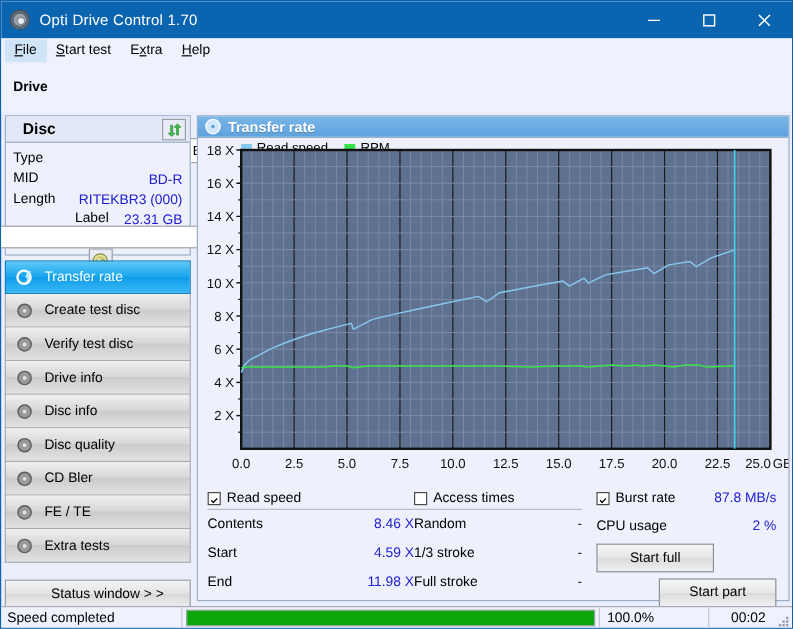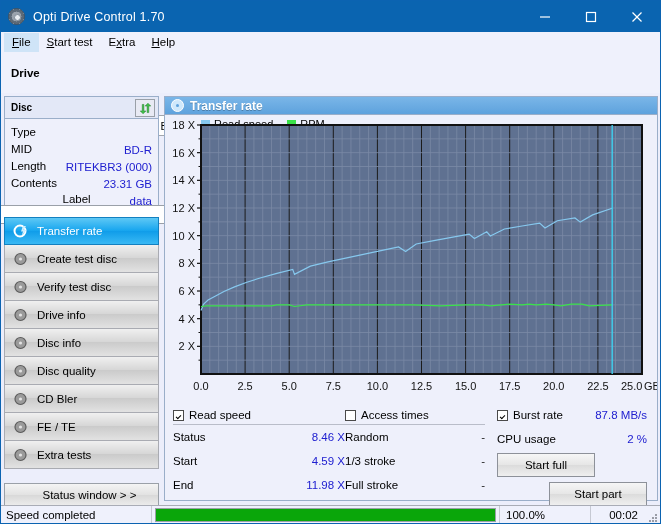--- a/index.html
+++ b/index.html
@@ -64,21 +64,21 @@
   .speed-combo { left:423px; top:62px; width:51px; }
   .speed-combo .drive-text { margin-left:5px; }
   .tool-btn { position:absolute; width:24px; height:24px; border:1px solid #9aa0a8;
               background:#eceef8; display:flex; align-items:center; justify-content:center; }
 
   
   .disc-panel { position:absolute; left:3px; top:95px; width:155px; height:117px;
                 background:#eef0fb; border:1px solid #9aaec9; }
   .disc-head { height:22px; background:#e3e8f7; border-bottom:1px solid #9aaec9;
                display:flex; align-items:center; }
-  .disc-head span { margin-left:6px; font-weight:bold; font-size:10px; }
+  .disc-head span { margin-left:14px; font-weight:bold; font-size:13px; }
   .disc-refresh { position:absolute; right:3px; top:2px; width:20px; height:18px;
                   border:1px solid #9aa0a8; background:#e8eaf4;
                   display:flex; align-items:center; justify-content:center; }
   .disc-rows { padding:4px 6px 0 6px; }
   .drow { display:flex; justify-content:space-between; height:17px; align-items:center; }
   .drow .k { font-size:11.5px; color:#000; }
   .drow .v { font-size:11.5px; color:#2020d0;margin-top:36px; }
   .label-row { display:flex; align-items:center; margin-top:2px;flex-direction:column; }
   .label-row .k { width:38px; font-size:11.5px; }
   .label-input { flex:1; height:19px; border:1px solid #9aa0a8; background:#fff; }
@@ -272,24 +272,20 @@
         <span class="k">Type</span>
         <span class="v">BD-R</span>
       </div>
       <div class="drow">
         <span class="k">MID</span>
         <span class="v">RITEKBR3 (000)</span>
       </div>
       <div class="drow">
         <span class="k">Length</span>
         <span class="v">23.31 GB</span>
-      </div>
-      <div class="drow">
-        <span class="k">Contents</span>
-        <span class="v">data</span>
       </div>
       <div class="label-row">
         <span class="k">Label</span>
         <input class="label-input" type="text" value="" style="">
         <div class="disc-btn">
           <div class="cd-glyph"></div>
         </div>
       </div>
     </div>
   </div>
@@ -515,21 +511,21 @@
 
     <div class="stats">
 
       <div class="scol" style="left:8px; top:4px; width:172px;">
         <div class="chead">
           <span class="chk on"></span>
           <span>Read speed</span>
         </div>
         <div class="hrule"></div>
         <div class="srow">
-          <span class="k">Status</span>
+          <span class="k">Contents</span>
           <span class="v">8.46 X</span>
         </div>
         <div class="srow">
           <span class="k">Start</span>
           <span class="v">4.59 X</span>
         </div>
         <div class="srow">
           <span class="k">End</span>
           <span class="v">11.98 X</span>
         </div>

